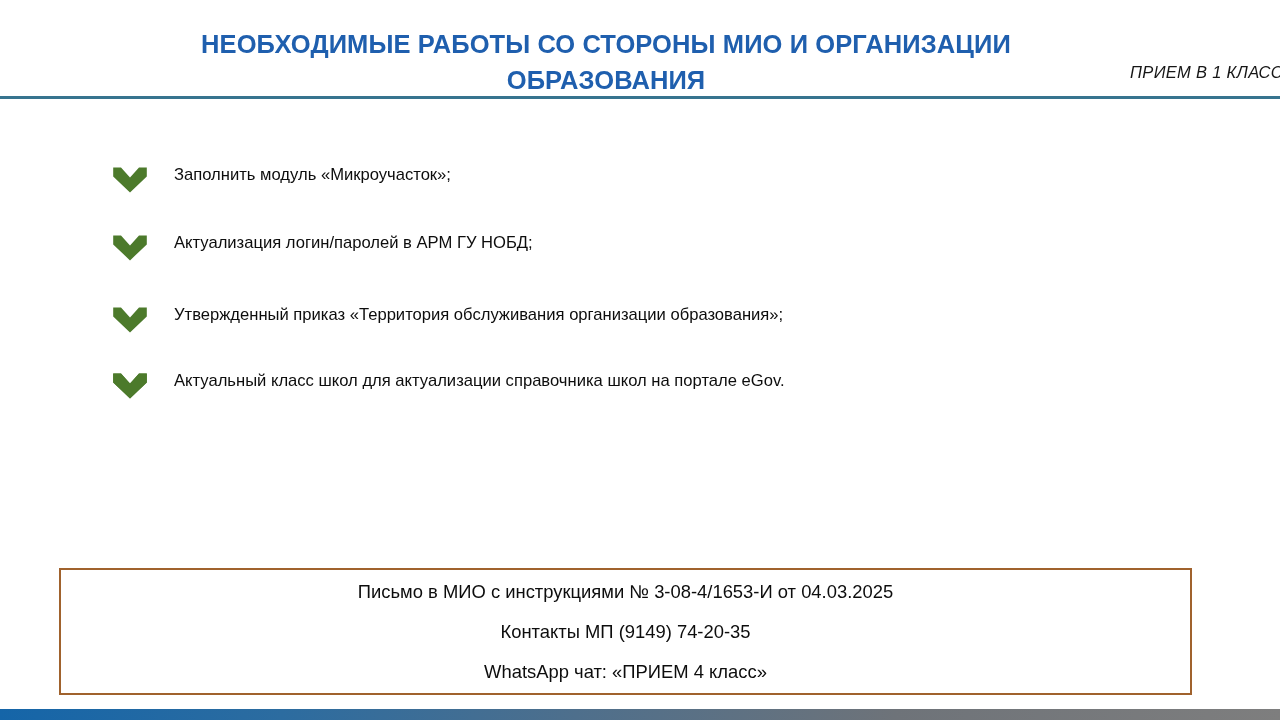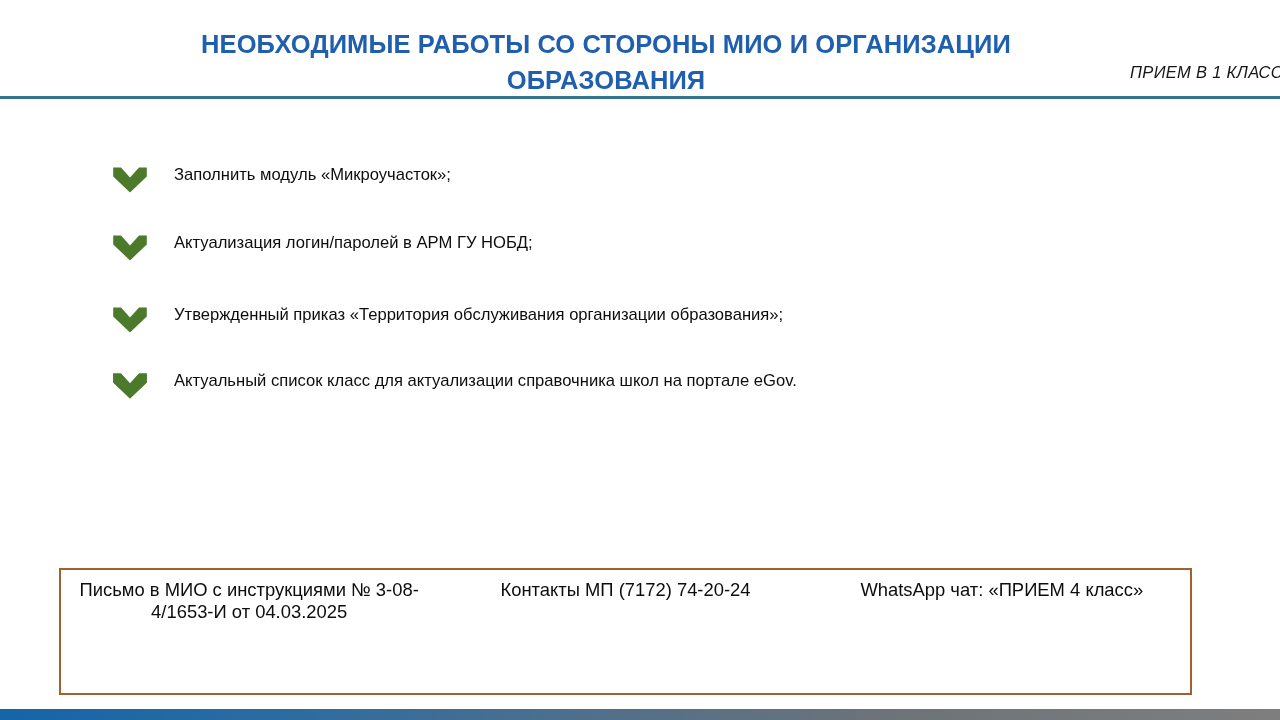--- a/index.html
+++ b/index.html
@@ -109,21 +109,21 @@
   #contact-box {
     position: absolute;
     left: 59px;
     top: 568px;
     width: 1133px;
     height: 127px;
     border: 2px solid #A0622D;
     background: #ffffff;
     box-sizing: border-box;
     display: flex;
-    flex-direction: row;
+    flex-direction: column;
     justify-content: center;
     align-items: flex-start;
   }
   .contact-line {
     display: block;
     width: 100%;
     text-align: center;
     color: #0D0D0D;
     font-size: 18.4px;
     line-height: 22px;
@@ -187,26 +187,26 @@
         </svg>
       </span>
     </div>
 
     <div class="bullet-row" id="bullet-row-4">
       <span class="bullet-icon">
         <svg viewBox="0 0 40 28" width="40" height="28" xmlns="http://www.w3.org/2000/svg">
           <path d="M3.2 1.6 L11.0 1.6 L20.0 11.6 L29.0 1.6 L36.8 1.6 L36.8 10.4 L20.0 26.4 L3.2 10.4 Z" fill="#4C7A2B"></path>
         </svg>
       </span>
-      <span class="bullet-text nojustify">Актуальный список класс для актуализации справочника школ на портале eGov.</span>
+      <span class="bullet-text nojustify">Актуальный класс школ для актуализации справочника школ на портале eGov.</span>
     </div>
 
   </div>
 
   <div id="contact-box">
     <span class="contact-line">Письмо в МИО с инструкциями № 3-08-4/1653-И  от  04.03.2025</span>
-    <span class="contact-line">Контакты МП (7172) 74-20-24</span>
+    <span class="contact-line">Контакты МП (9149) 74-20-35</span>
     <span class="contact-line">WhatsApp чат: «ПРИЕМ 4 класс»</span>
   </div>
 
   <div id="footer-bar"></div>
 
 </div>
 
 </body></html>

